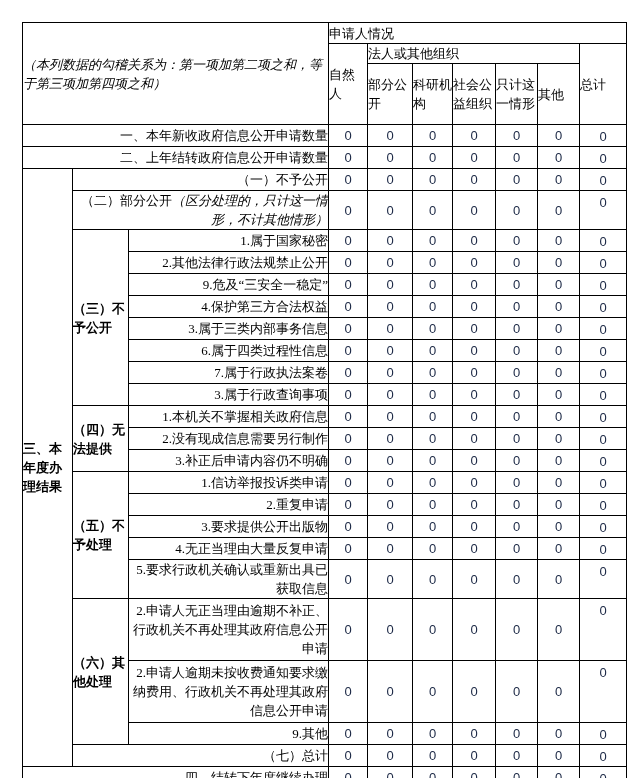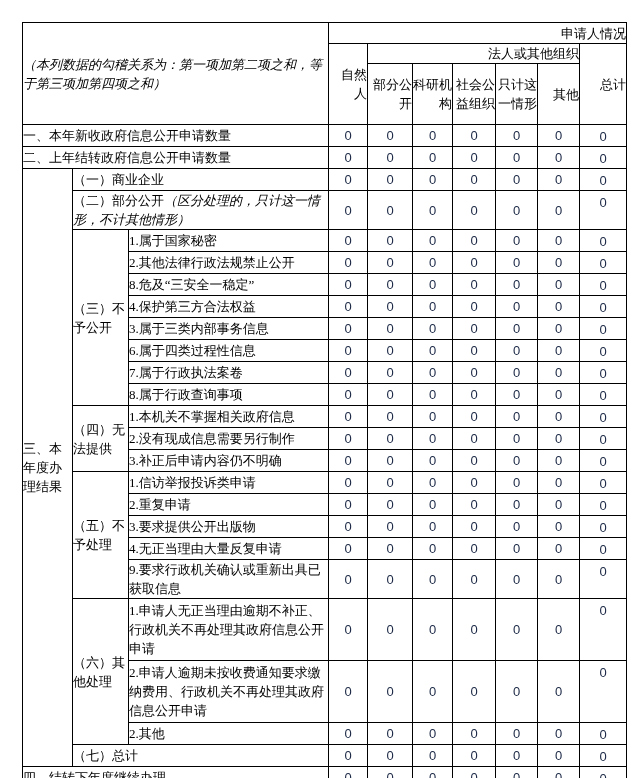--- a/index.html
+++ b/index.html
@@ -26,42 +26,43 @@
   table.report td {
     border: 1px solid #000000;
     font-size: 13px;
     line-height: 19px;
     padding: 0;
     overflow: hidden;
     word-break: break-all;
   }
   
   td.hc {
-    text-align: right;
+    text-align: left;
     vertical-align: middle;
     padding: 1px 2px;
   }
   
   td.note {
     text-align: left;
     vertical-align: middle;
     padding: 2px 8px;
   }
   .kai { font-style: italic; }
   
   td.lbl {
-    text-align: left;
+    text-align: right;
     vertical-align: middle;
     padding: 1px 3px;
   }
   
   td.grp {
     text-align: left;
     vertical-align: middle;
     padding: 1px 2px;
+    font-weight: bold;
   }
   
   td.num {
     text-align: center;
     vertical-align: middle;
     font-family: "Liberation Sans", "DejaVu Sans", sans-serif;
     font-size: 12px;
     color: #1a2744;
   }
   td.num.total {
@@ -128,21 +129,21 @@
           <td class="num">0</td>
           <td class="num">0</td>
           <td class="num">0</td>
           <td class="num">0</td>
           <td class="num">0</td>
           <td class="num total">0</td>
         </tr>
 
     <tr class="h20">
       <td class="grp" rowspan="22">三、本年度办理结果</td>
-      <td class="lbl" colspan="2">（一）商业企业</td>
+      <td class="lbl" colspan="2">（一）不予公开</td>
     <td class="num">0</td>
           <td class="num">0</td>
           <td class="num">0</td>
           <td class="num">0</td>
           <td class="num">0</td>
           <td class="num">0</td>
           <td class="num total">0</td>
         </tr>
 
     <tr class="h41">
@@ -171,21 +172,21 @@
       <td class="lbl">2.其他法律行政法规禁止公开</td>
     <td class="num">0</td>
           <td class="num">0</td>
           <td class="num">0</td>
           <td class="num">0</td>
           <td class="num">0</td>
           <td class="num">0</td>
           <td class="num total">0</td>
         </tr>
     <tr class="h20">
-      <td class="lbl">8.危及“三安全一稳定”</td>
+      <td class="lbl">9.危及“三安全一稳定”</td>
     <td class="num">0</td>
           <td class="num">0</td>
           <td class="num">0</td>
           <td class="num">0</td>
           <td class="num">0</td>
           <td class="num">0</td>
           <td class="num total">0</td>
         </tr>
     <tr class="h20">
       <td class="lbl">4.保护第三方合法权益</td>
@@ -221,21 +222,21 @@
       <td class="lbl">7.属于行政执法案卷</td>
     <td class="num">0</td>
           <td class="num">0</td>
           <td class="num">0</td>
           <td class="num">0</td>
           <td class="num">0</td>
           <td class="num">0</td>
           <td class="num total">0</td>
         </tr>
     <tr class="h20">
-      <td class="lbl">8.属于行政查询事项</td>
+      <td class="lbl">3.属于行政查询事项</td>
     <td class="num">0</td>
           <td class="num">0</td>
           <td class="num">0</td>
           <td class="num">0</td>
           <td class="num">0</td>
           <td class="num">0</td>
           <td class="num total">0</td>
         </tr>
 
     <tr class="h20">
@@ -305,53 +306,53 @@
       <td class="lbl">4.无正当理由大量反复申请</td>
     <td class="num">0</td>
           <td class="num">0</td>
           <td class="num">0</td>
           <td class="num">0</td>
           <td class="num">0</td>
           <td class="num">0</td>
           <td class="num total">0</td>
         </tr>
     <tr class="h41">
-      <td class="lbl">9.要求行政机关确认或重新出具已获取信息</td>
+      <td class="lbl">5.要求行政机关确认或重新出具已获取信息</td>
     <td class="num">0</td>
           <td class="num">0</td>
           <td class="num">0</td>
           <td class="num">0</td>
           <td class="num">0</td>
           <td class="num">0</td>
           <td class="num total">0</td>
         </tr>
 
     <tr class="h62">
       <td class="grp" rowspan="3">（六）其他处理</td>
-      <td class="lbl">1.申请人无正当理由逾期不补正、行政机关不再处理其政府信息公开申请</td>
+      <td class="lbl">2.申请人无正当理由逾期不补正、行政机关不再处理其政府信息公开申请</td>
     <td class="num">0</td>
           <td class="num">0</td>
           <td class="num">0</td>
           <td class="num">0</td>
           <td class="num">0</td>
           <td class="num">0</td>
           <td class="num total">0</td>
         </tr>
     <tr class="h62">
       <td class="lbl">2.申请人逾期未按收费通知要求缴纳费用、行政机关不再处理其政府信息公开申请</td>
     <td class="num">0</td>
           <td class="num">0</td>
           <td class="num">0</td>
           <td class="num">0</td>
           <td class="num">0</td>
           <td class="num">0</td>
           <td class="num total">0</td>
         </tr>
     <tr class="h20">
-      <td class="lbl">2.其他</td>
+      <td class="lbl">9.其他</td>
     <td class="num">0</td>
           <td class="num">0</td>
           <td class="num">0</td>
           <td class="num">0</td>
           <td class="num">0</td>
           <td class="num">0</td>
           <td class="num total">0</td>
         </tr>
 
     <tr class="h20">

